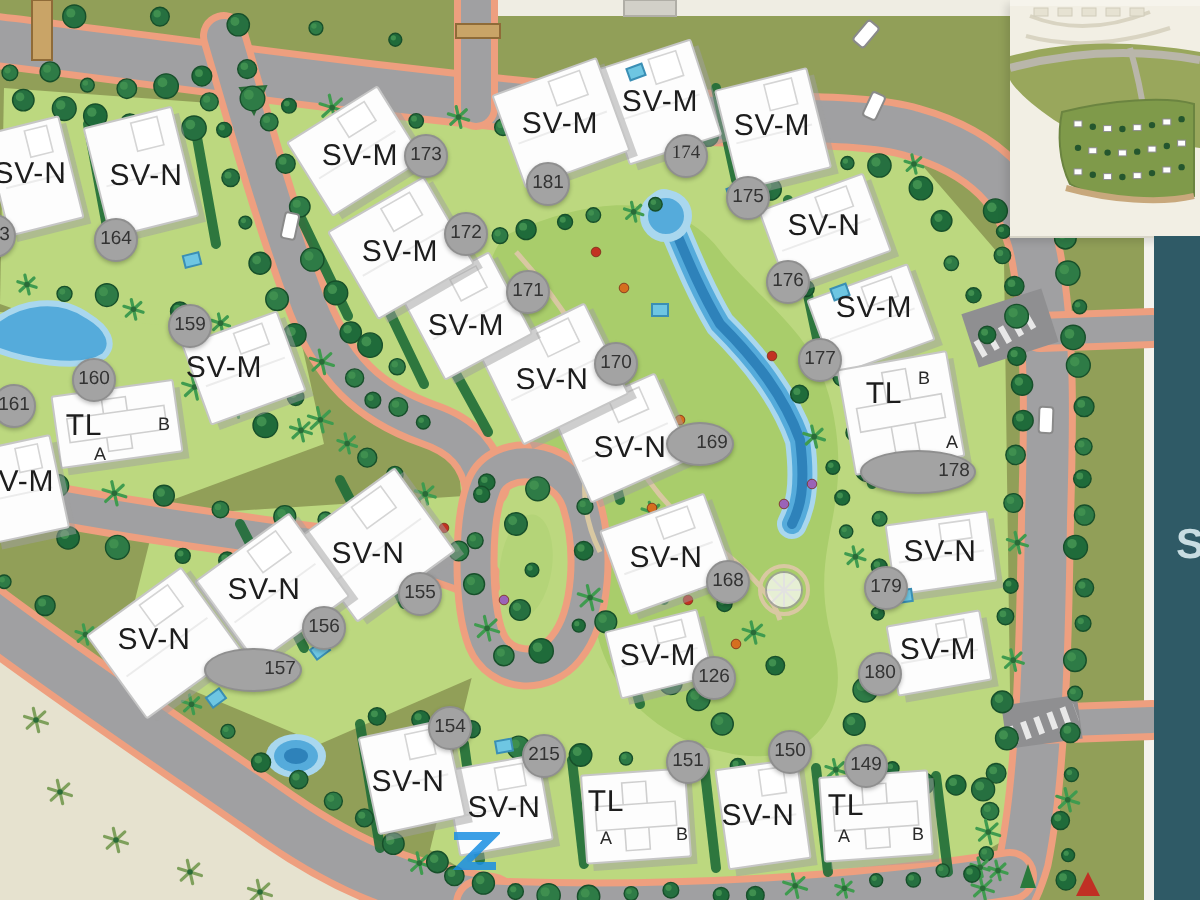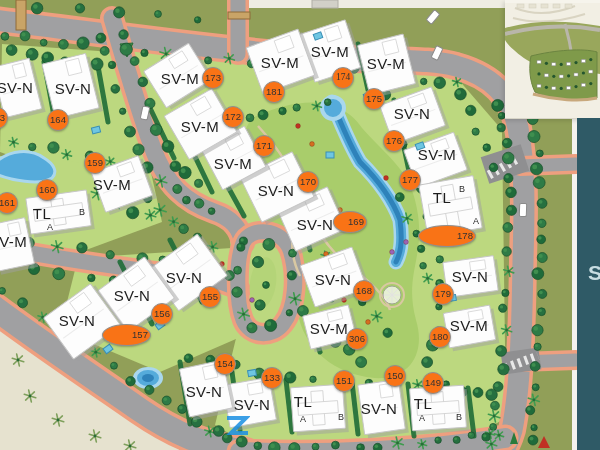--- a/index.html
+++ b/index.html
@@ -1,20 +1,20 @@
 <!DOCTYPE html>
 <html><head>
 <meta charset="utf-8">
 <style>
   html,body{margin:0;padding:0;background:#e8e8e4;font-family:"Liberation Sans",sans-serif;}
   .stage{position:relative;width:600px;height:450px;overflow:hidden;background:#f4f3ee;}
   #map{position:absolute;left:0;top:0;width:600px;height:450px;}
   #labels{position:absolute;left:0;top:0;width:600px;height:450px;pointer-events:none;}
   .badge{position:absolute;width:20px;height:20px;margin:-10px 0 0 -10px;border-radius:50%;
-         background:#f97316;border:1px solid #8f8f8f;font-size:9.5px;line-height:19px;text-align:center;
+         background:#a3a3a3;border:1px solid #8f8f8f;font-size:9.5px;line-height:19px;text-align:center;
          color:#333;box-shadow:0 1px 2px rgba(0,0,0,.25);}
   .unit-type-label{position:absolute;transform:translate(-50%,-50%);font-size:15px;color:#1d1d1d;
          letter-spacing:.4px;white-space:nowrap;}
   .unit-sub-label{position:absolute;transform:translate(-50%,-50%);font-size:9px;color:#2a2a2a;}
   .watermark{position:absolute;left:224px;top:414px;display:flex;align-items:center;gap:6px;opacity:.85;}
   .wm-text{font-size:17px;color:#c4ced5;text-shadow:0 1px 1px rgba(90,100,110,.35);letter-spacing:1px;}
   .inset{position:absolute;left:505px;top:0;width:95px;height:118px;background:#f2efe4;
          border-bottom:1px solid #d8d5c8;box-shadow:-2px 2px 4px rgba(0,0,0,.12);}
   .side-panel{position:absolute;left:577px;top:118px;width:23px;height:332px;background:#2f5a66;}
   .partial-text{position:absolute;top:143px;left:11px;font-size:21px;font-weight:700;color:#c8dde2;}
@@ -1047,21 +1047,21 @@
       <div class="unit-sub-label" style="left: 422px; top: 418px;">A</div>
       <div class="unit-sub-label" style="left: 459px; top: 417px;">B</div>
       <div class="badge" style="left: 432px; top: 382px;">149</div>
       <div class="unit-type-label" style="left: 379px; top: 408px;">SV-N</div>
       <div class="badge" style="left: 394px; top: 375px;">150</div>
       <div class="unit-type-label" style="left: 303px; top: 401px;">TL</div>
       <div class="unit-sub-label" style="left: 303px; top: 419px;">A</div>
       <div class="unit-sub-label" style="left: 341px; top: 417px;">B</div>
       <div class="badge" style="left: 343px; top: 380px;">151</div>
       <div class="unit-type-label" style="left: 252px; top: 404px;">SV-N</div>
-      <div class="badge" style="left: 271px; top: 377px;">133</div>
+      <div class="badge" style="left: 271px; top: 377px;">215</div>
       <div class="unit-type-label" style="left: 204px; top: 391px;">SV-N</div>
       <div class="badge" style="left: 224px; top: 363px;">154</div>
       <div class="unit-type-label" style="left: 184px; top: 277px;">SV-N</div>
       <div class="badge" style="left: 209px; top: 296px;">155</div>
       <div class="unit-type-label" style="left: 132px; top: 295px;">SV-N</div>
       <div class="badge" style="left: 161px; top: 313px;">156</div>
       <div class="unit-type-label" style="left: 77px; top: 320px;">SV-N</div>
       <div class="badge" style="left: 112px; top: 334px; padding-left: 27px;">157</div>
       <div class="unit-type-label" style="left: 112px; top: 184px;">SV-M</div>
       <div class="badge" style="left: 94px; top: 162px;">159</div>
@@ -1069,21 +1069,21 @@
       <div class="unit-sub-label" style="left: 50px; top: 227px;">A</div>
       <div class="unit-sub-label" style="left: 82px; top: 212px;">B</div>
       <div class="badge" style="left: 46px; top: 189px;">160</div>
       <div class="unit-type-label" style="left: 8px; top: 241px;">SV-M</div>
       <div class="badge" style="left: 6px; top: 202px;">161</div>
       <div class="unit-type-label" style="left: 15px; top: 87px;">SV-N</div>
       <div class="badge" style="left: -4px; top: 117px;">163</div>
       <div class="unit-type-label" style="left: 73px; top: 88px;">SV-N</div>
       <div class="badge" style="left: 57px; top: 119px;">164</div>
       <div class="unit-type-label" style="left: 329px; top: 328px;">SV-M</div>
-      <div class="badge" style="left: 356px; top: 338px;">306</div>
+      <div class="badge" style="left: 356px; top: 338px;">126</div>
       <div class="unit-type-label" style="left: 333px; top: 279px;">SV-N</div>
       <div class="badge" style="left: 363px; top: 290px;">168</div>
       <div class="unit-type-label" style="left: 315px; top: 224px;">SV-N</div>
       <div class="badge" style="left: 343px; top: 221px; padding-left: 12px;">169</div>
       <div class="unit-type-label" style="left: 276px; top: 190px;">SV-N</div>
       <div class="badge" style="left: 307px; top: 181px;">170</div>
       <div class="unit-type-label" style="left: 233px; top: 163px;">SV-M</div>
       <div class="badge" style="left: 263px; top: 145px;">171</div>
       <div class="unit-type-label" style="left: 200px; top: 126px;">SV-M</div>
       <div class="badge" style="left: 232px; top: 116px;">172</div>
@@ -1093,21 +1093,21 @@
       <div class="badge" style="left: 342px; top: 77px; font-family: Liberation Serif, serif;">174</div>
       <div class="unit-type-label" style="left: 386px; top: 63px;">SV-M</div>
       <div class="badge" style="left: 373px; top: 98px;">175</div>
       <div class="unit-type-label" style="left: 412px; top: 113px;">SV-N</div>
       <div class="badge" style="left: 393px; top: 140px;">176</div>
       <div class="unit-type-label" style="left: 437px; top: 154px;">SV-M</div>
       <div class="badge" style="left: 409px; top: 179px;">177</div>
       <div class="unit-type-label" style="left: 442px; top: 197px;">TL</div>
       <div class="unit-sub-label" style="left: 476px; top: 221px;">A</div>
       <div class="unit-sub-label" style="left: 462px; top: 189px;">B</div>
-      <div class="badge" style="left: 428px; top: 235px; padding-left: 36px;">178</div>
+      <div class="badge" style="left: 440px; top: 235px; padding-left: 36px;">178</div>
       <div class="unit-type-label" style="left: 470px; top: 276px;">SV-N</div>
       <div class="badge" style="left: 442px; top: 293px;">179</div>
       <div class="unit-type-label" style="left: 469px; top: 325px;">SV-M</div>
       <div class="badge" style="left: 439px; top: 336px;">180</div>
       <div class="unit-type-label" style="left: 280px; top: 62px;">SV-M</div>
       <div class="badge" style="left: 273px; top: 91px;">181</div>
     </div>
   <div class="watermark">
     <svg width="26" height="24" viewBox="0 0 26 24">
       <path d="M3,4 L22,4 L7,19 L24,19" stroke="#1a8fe3" stroke-width="4" fill="none"></path>

